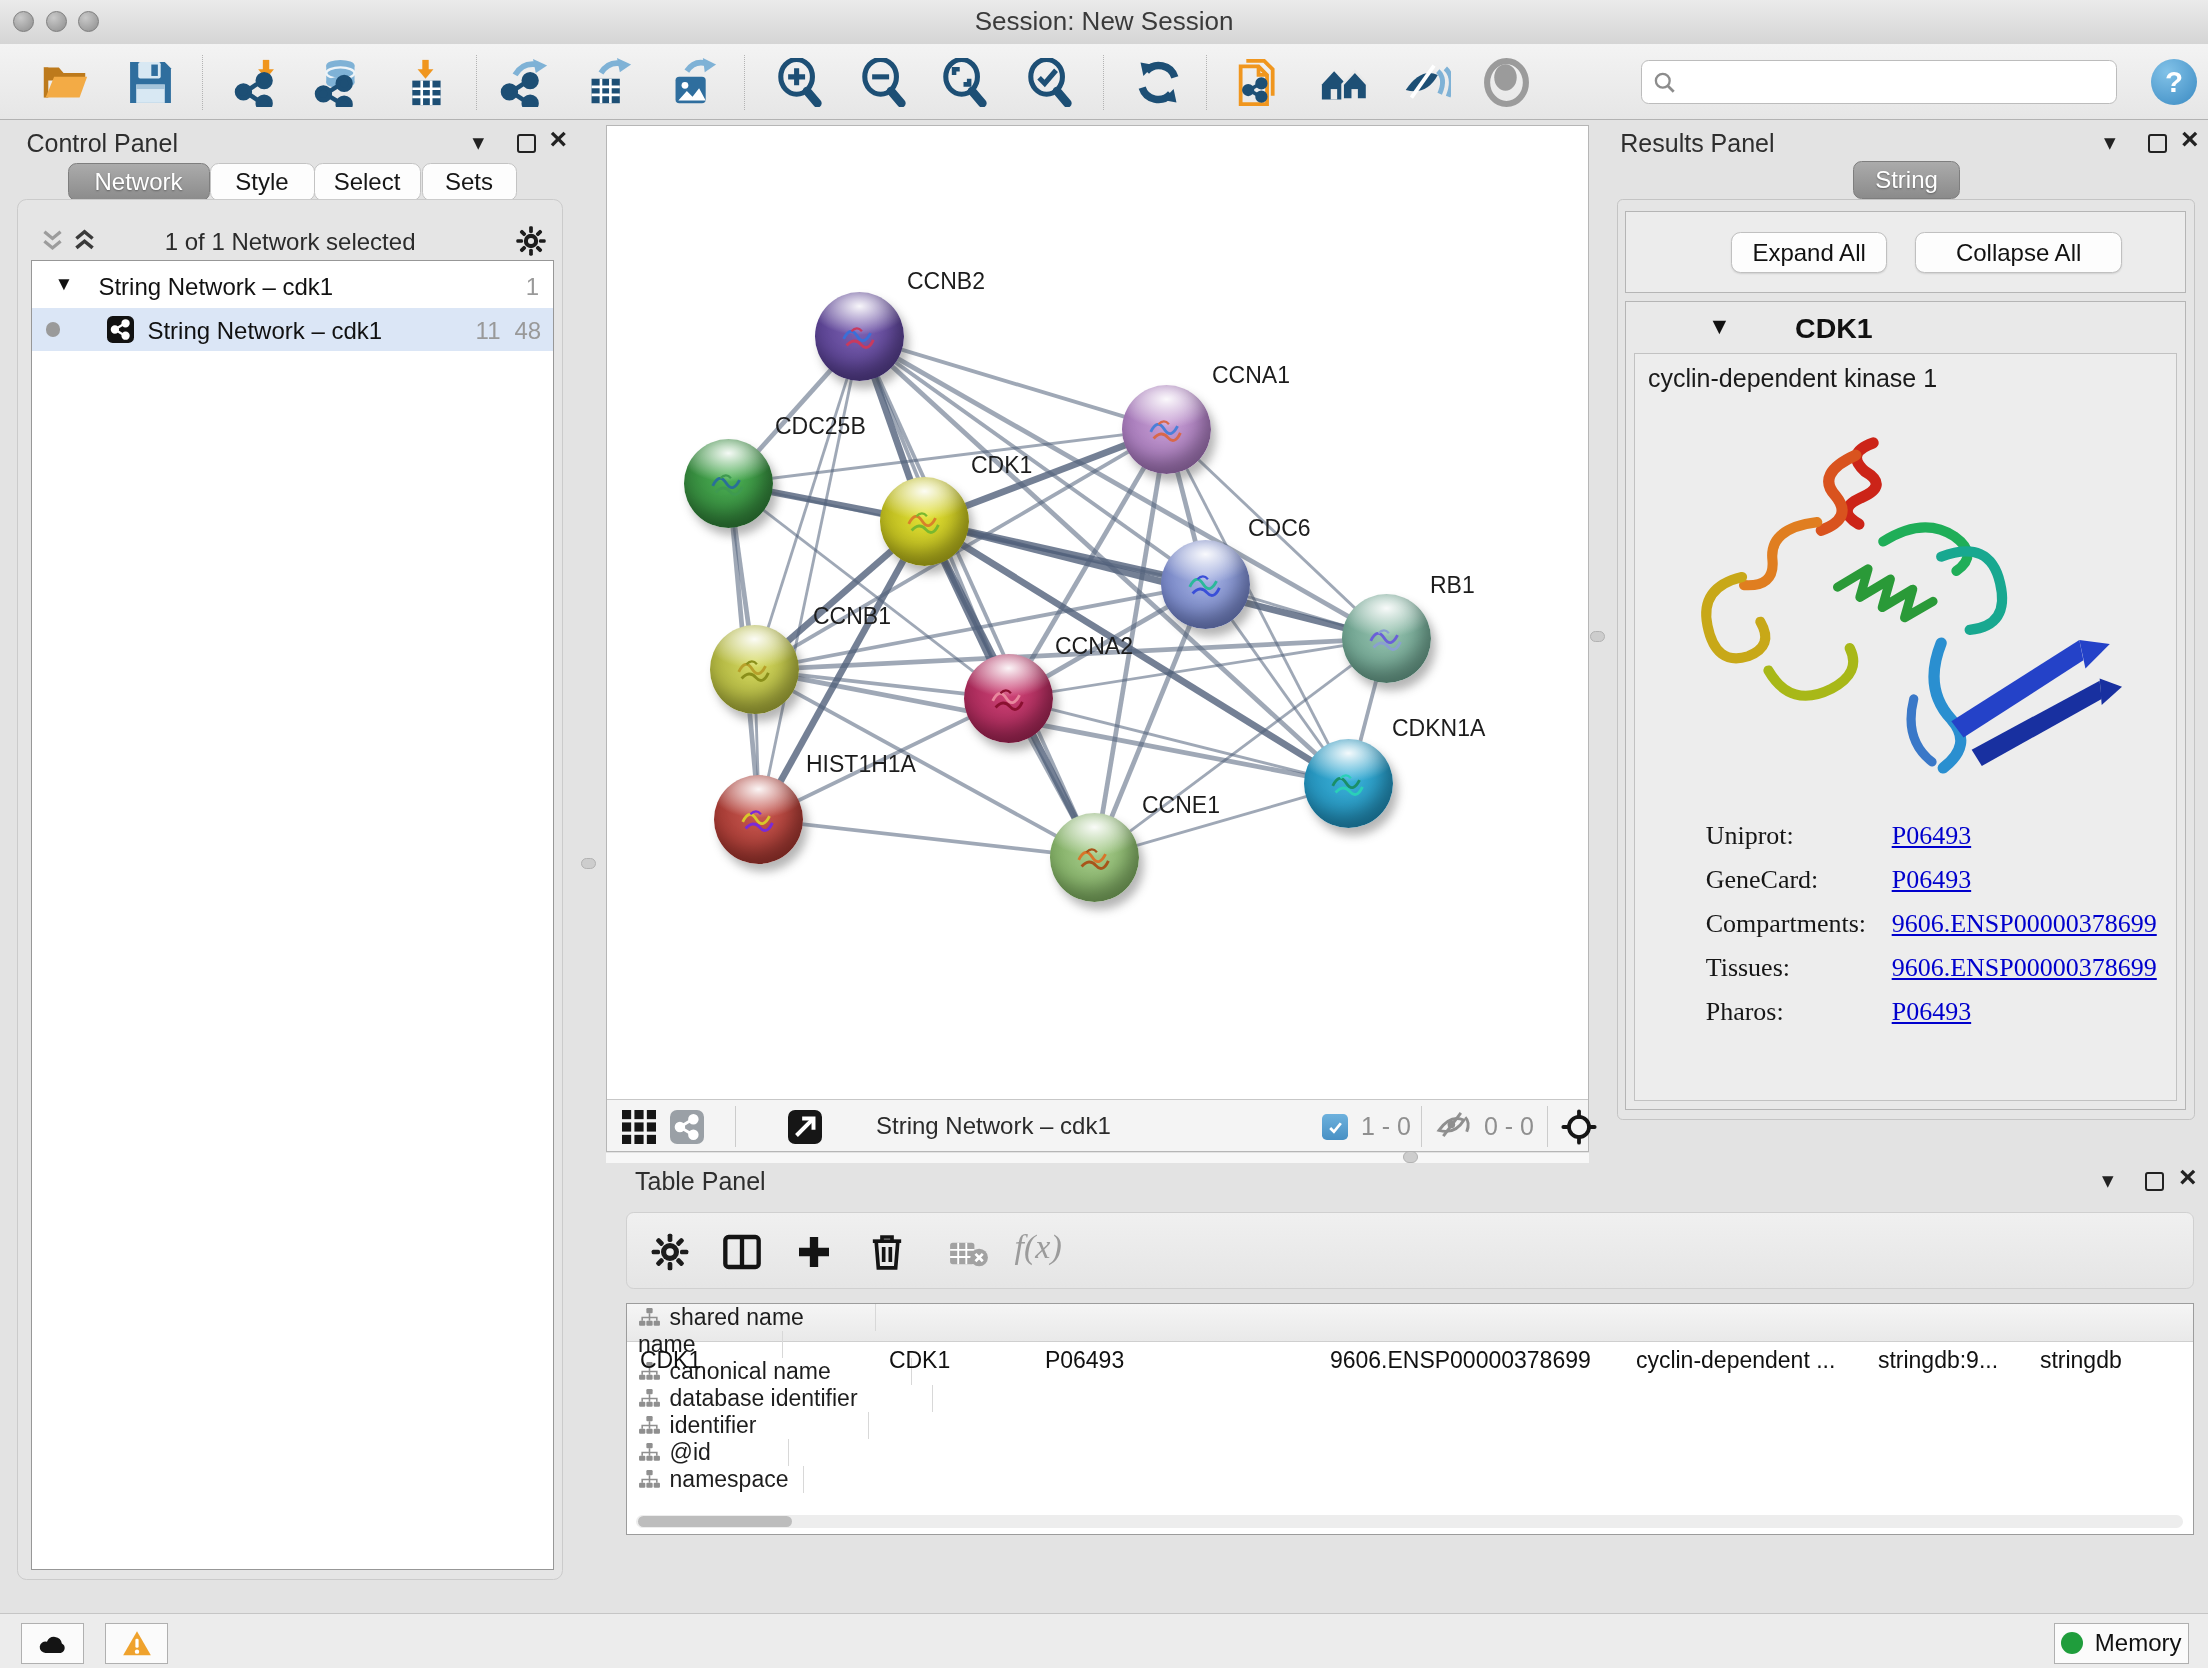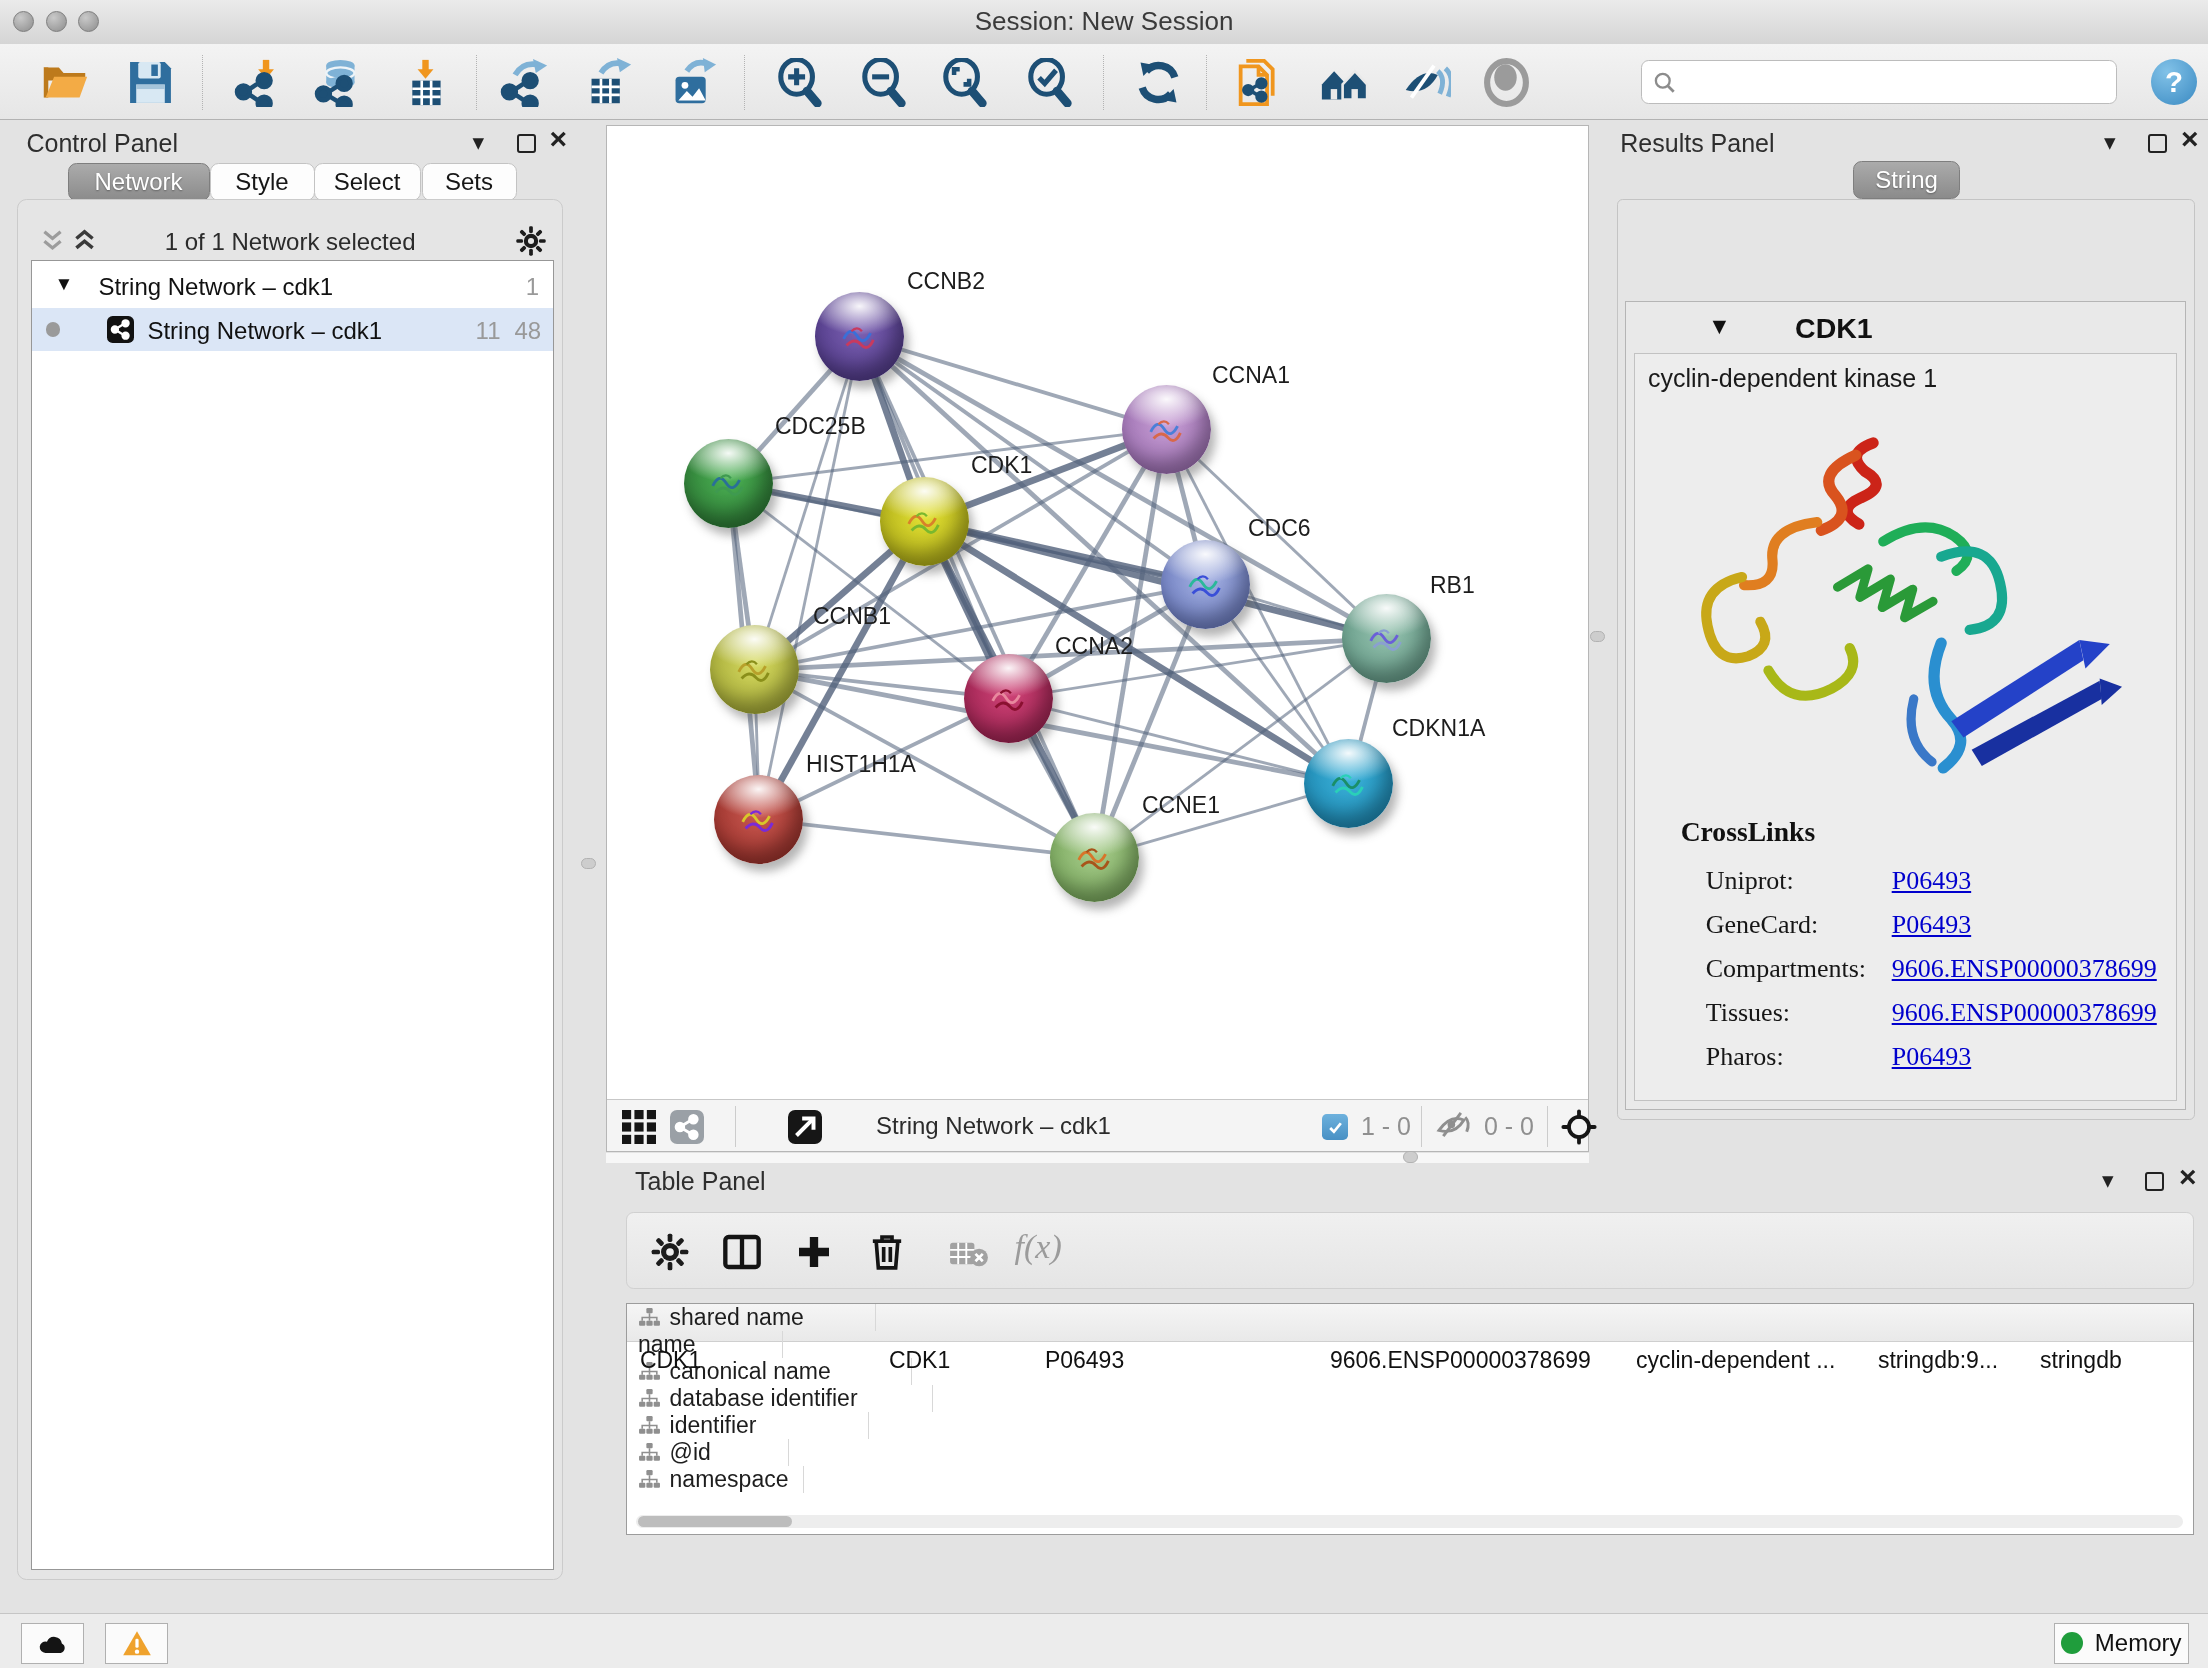--- a/index.html
+++ b/index.html
@@ -589,20 +589,28 @@
   <div class="phead">
     <span class="ptitle" style="left:13.3px">Results Panel</span>
     <span class="hicon dd" style="left:497px">▾</span>
     <span class="hicon sq" style="left:541px"></span>
     <span class="hicon cl" style="left:574px">×</span>
   </div>
   <div class="tab sel" style="left:246px; top:36px; width:107px">
       <span>String</span>
     </div>
   <div class="rp-box">
+    <div class="rp-btnrow">
+      <div class="rbtn" style="left:105px; width:156px">
+          <span>Expand All</span>
+        </div>
+      <div class="rbtn" style="left:289px; width:207px">
+          <span>Collapse All</span>
+        </div>
+    </div>
     <div class="cdk-box">
       <div class="cdk-head">
         <span class="cdk-dd">▼</span>
         <span class="cdk-name">CDK1</span>
       </div>
       <div class="cdk-inner">
         <div class="cdk-desc">cyclin-dependent kinase 1</div>
         <svg class="protein" viewBox="0 0 440 360">
           <g fill="none" stroke-linecap="round">
             <path d="M195 18 q-28 10 -8 28 q24 14 -4 26 q-26 12 -2 26" stroke="#cc2418" stroke-width="11"></path>
@@ -615,21 +623,20 @@
             <path d="M262 130 q48 -18 58 26 q10 42 -30 46" stroke="#18a890" stroke-width="10"></path>
             <path d="M262 215 q-18 45 10 75 q22 25 -8 48" stroke="#2a8fd0" stroke-width="11"></path>
             <path d="M235 270 q-10 40 18 62" stroke="#3a78c8" stroke-width="9"></path>
           </g>
           <path d="M272 292 L398 212 L402 232 L284 308 Z" fill="#2442c8"></path>
           <path d="M292 320 L418 252 L420 270 L302 336 Z" fill="#1830a0"></path>
           <path d="M398 212 L428 216 L404 240 Z" fill="#2442c8"></path>
           <path d="M418 250 L440 258 L420 276 Z" fill="#1830a0"></path>
         </svg>
         <div class="xlinks">
-          <div class="xl-head">CrossLinks</div>
           <div id="xl-rows">
               <div class="xl-row">
                 <span class="xl-lab">Uniprot:</span>
                 <a href="#">P06493</a>
               </div>
               <div class="xl-row">
                 <span class="xl-lab">GeneCard:</span>
                 <a href="#">P06493</a>
               </div>
               <div class="xl-row">

